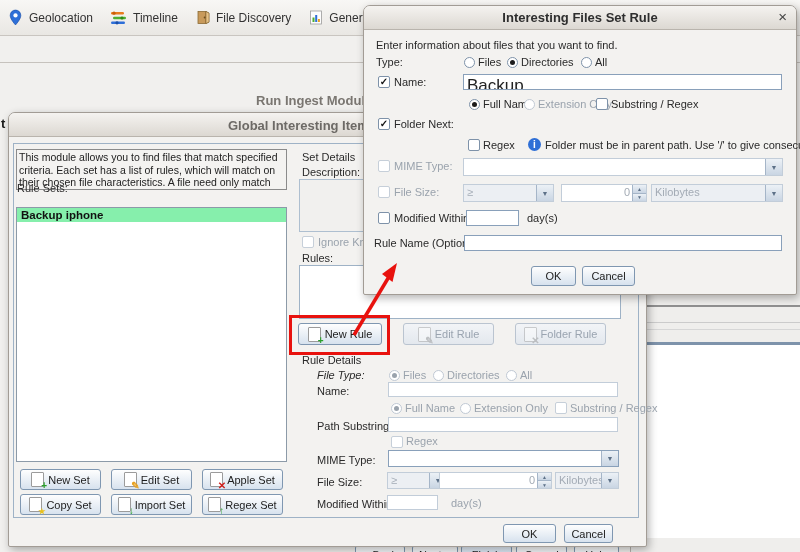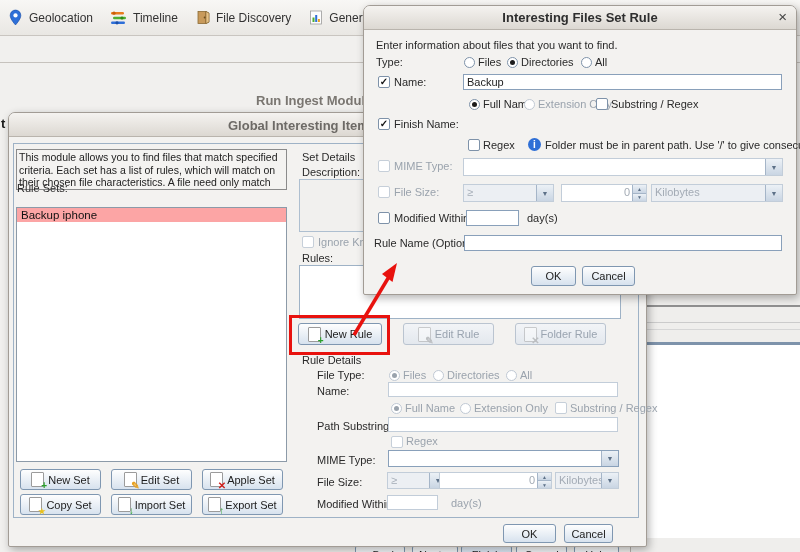--- a/index.html
+++ b/index.html
@@ -1,21 +1,21 @@
 <!DOCTYPE html>
 <html><head>
 <meta charset="utf-8">
 <style>
   html,body{margin:0;padding:0;}
   #stage{position:relative;width:800px;height:552px;overflow:hidden;
          background:#f1f0ee;font-family:"Liberation Sans",sans-serif;}
   .abs{position:absolute;}
   .lbl{position:absolute;font-size:11px;color:#2a2a2a;white-space:nowrap;}
   .lbl.dim{color:#9aa3ad;}
-  .fld{position:absolute;background:#fff;border:1px solid #89a0ba;font-size:11px;color:#222;
+  .fld{position:absolute;background:#fff;border:1px solid #89a0ba;font-size:17px;color:#222;
        padding:1px 3px;box-sizing:border-box;overflow:hidden;white-space:nowrap;}
   .fld.dim{border-color:#c2cdd9;color:#98a1ab;}
   .cb{position:absolute;width:12px;height:12px;background:#fff;border:1px solid #7e92a9;
       box-sizing:border-box;display:flex;align-items:center;justify-content:center;
       font-size:10px;font-weight:bold;color:#111;border-radius:2px;line-height:1;}
   .cb.dim{border-color:#c6cfd9;}
   .rb{position:absolute;width:11px;height:11px;border:1px solid #7e92a9;border-radius:50%;
       background:#fff;box-sizing:border-box;}
   .rb.sel::after{content:"";position:absolute;left:2px;top:2px;width:5px;height:5px;
       border-radius:50%;background:#1c1c1c;}
@@ -138,21 +138,21 @@
   <div class="win" style="left:8px;top:112px;width:637px;height:433px;">
     <div class="tbar"></div>
     <div class="lbl" style="left:219px;top:5px;font-size:13px;font-weight:bold;color:#6d6a66;">Global Interesting Items S</div>
 
     <div class="abs" style="left:4px;top:30px;width:626px;height:375px;border:1px solid #9eb2c6;box-sizing:border-box;">
 
       <div class="abs" style="left:2px;top:5px;width:271px;height:41px;border:1px solid #8b8b8b;background:#f4f3f1;
                   font-size:10.5px;color:#222;line-height:12.5px;padding:1px 2px;box-sizing:border-box;overflow:hidden;">This module allows you to find files that match specified criteria. Each set has a list of rules, which will match on their chosen file characteristics. A file need only match one rule to be found.</div>
       <div class="lbl" style="left:3px;top:38px;">Rule Sets:</div>
       <div class="listbox" style="left:2px;top:63px;width:271px;height:255px;">
-        <div class="li" style="background:#fca5a5;">Backup iphone</div>
+        <div class="li" style="background:#86efac;font-weight:bold;">Backup iphone</div>
       </div>
 
       <div class="btn" style="left:6px;top:325px;width:81px;height:21px;">
         <span class="doc-ic">
             <i class="g" style="color:#2aa02a;">+</i>
           </span>
         <span>New Set</span>
         </div>
       <div class="btn" style="left:97px;top:325px;width:81px;height:21px;">
         <span class="doc-ic">
@@ -175,21 +175,21 @@
       <div class="btn" style="left:97px;top:350px;width:81px;height:21px;">
         <span class="doc-ic">
             <i class="g" style="color:#2aa02a;">↓</i>
           </span>
         <span>Import Set</span>
         </div>
       <div class="btn" style="left:188px;top:350px;width:81px;height:21px;">
         <span class="doc-ic">
             <i class="g" style="color:#2aa02a;">↑</i>
           </span>
-        <span>Export Set</span>
+        <span>Regex Set</span>
         </div>
 
       <div class="lbl" style="left:288px;top:7px;">Set Details</div>
       <div class="lbl" style="left:288px;top:22px;">Description:</div>
       <div class="abs" style="left:285px;top:35px;width:322px;height:53px;background:#f1f0ee;border:1px solid #aebfd0;box-sizing:border-box;"></div>
       <span class="cb dim" style="left:288px;top:92px;"></span>
       <div class="lbl dim" style="left:304px;top:92px;">Ignore Know</div>
       <div class="lbl" style="left:288px;top:108px;">Rules:</div>
       <div class="listbox" style="left:285px;top:121px;width:322px;height:54px;border-color:#9eb2c6;"></div>
 
@@ -206,21 +206,21 @@
         <span>Edit Rule</span>
         </div>
       <div class="btn dim" style="left:501px;top:179px;width:91px;height:22px;">
         <span class="doc-ic">
             <i class="g" style="color:#8a8a8a;">✕</i>
           </span>
         <span>Folder Rule</span>
         </div>
 
       <div class="lbl" style="left:288px;top:210px;">Rule Details</div>
-      <div class="lbl" style="left:303px;top:225px;">File Type:</div>
+      <div class="lbl" style="left:303px;top:225px;font-style:italic;">File Type:</div>
       <span class="rb dim sel" style="left:375px;top:226px;"></span>
       <div class="lbl dim" style="left:389px;top:225px;">Files</div>
       <span class="rb dim" style="left:419px;top:226px;"></span>
       <div class="lbl dim" style="left:433px;top:225px;">Directories</div>
       <span class="rb dim" style="left:492px;top:226px;"></span>
       <div class="lbl dim" style="left:506px;top:225px;">All</div>
 
       <div class="lbl" style="left:303px;top:241px;">Name:</div>
       <div class="fld dim" style="left:374px;top:238px;width:230px;height:15px;"></div>
 
@@ -303,21 +303,21 @@
     <span class="rb sel" style="left:105px;top:93px;"></span>
     <div class="lbl" style="left:119px;top:92px;">Full Name</div>
     <span class="rb dim" style="left:160px;top:93px;"></span>
     <div class="lbl dim" style="left:174px;top:92px;">Extension Only</div>
     <span class="cb" style="left:232px;top:92px;"></span>
     <div class="lbl" style="left:247px;top:92px;">Substring / Regex</div>
 
     <span class="cb" style="left:14px;top:112px;">
         <span>✓</span>
       </span>
-    <div class="lbl" style="left:30px;top:112px;">Finish Name:</div>
+    <div class="lbl" style="left:30px;top:112px;">Folder Next:</div>
 
     <span class="cb" style="left:104px;top:133px;"></span>
     <div class="lbl" style="left:119px;top:133px;">Regex</div>
     <i class="info-ic" style="left:164px;top:132px;">i</i>
     <div class="lbl" style="left:181px;top:133px;">Folder must be in parent path. Use '/' to give consecutive names</div>
 
     <span class="cb dim" style="left:14px;top:154px;"></span>
     <div class="lbl dim" style="left:30px;top:154px;">MIME Type:</div>
     <div class="combo dim" style="left:99px;top:152px;width:320px;height:18px;">
       <span class="ct"></span>

